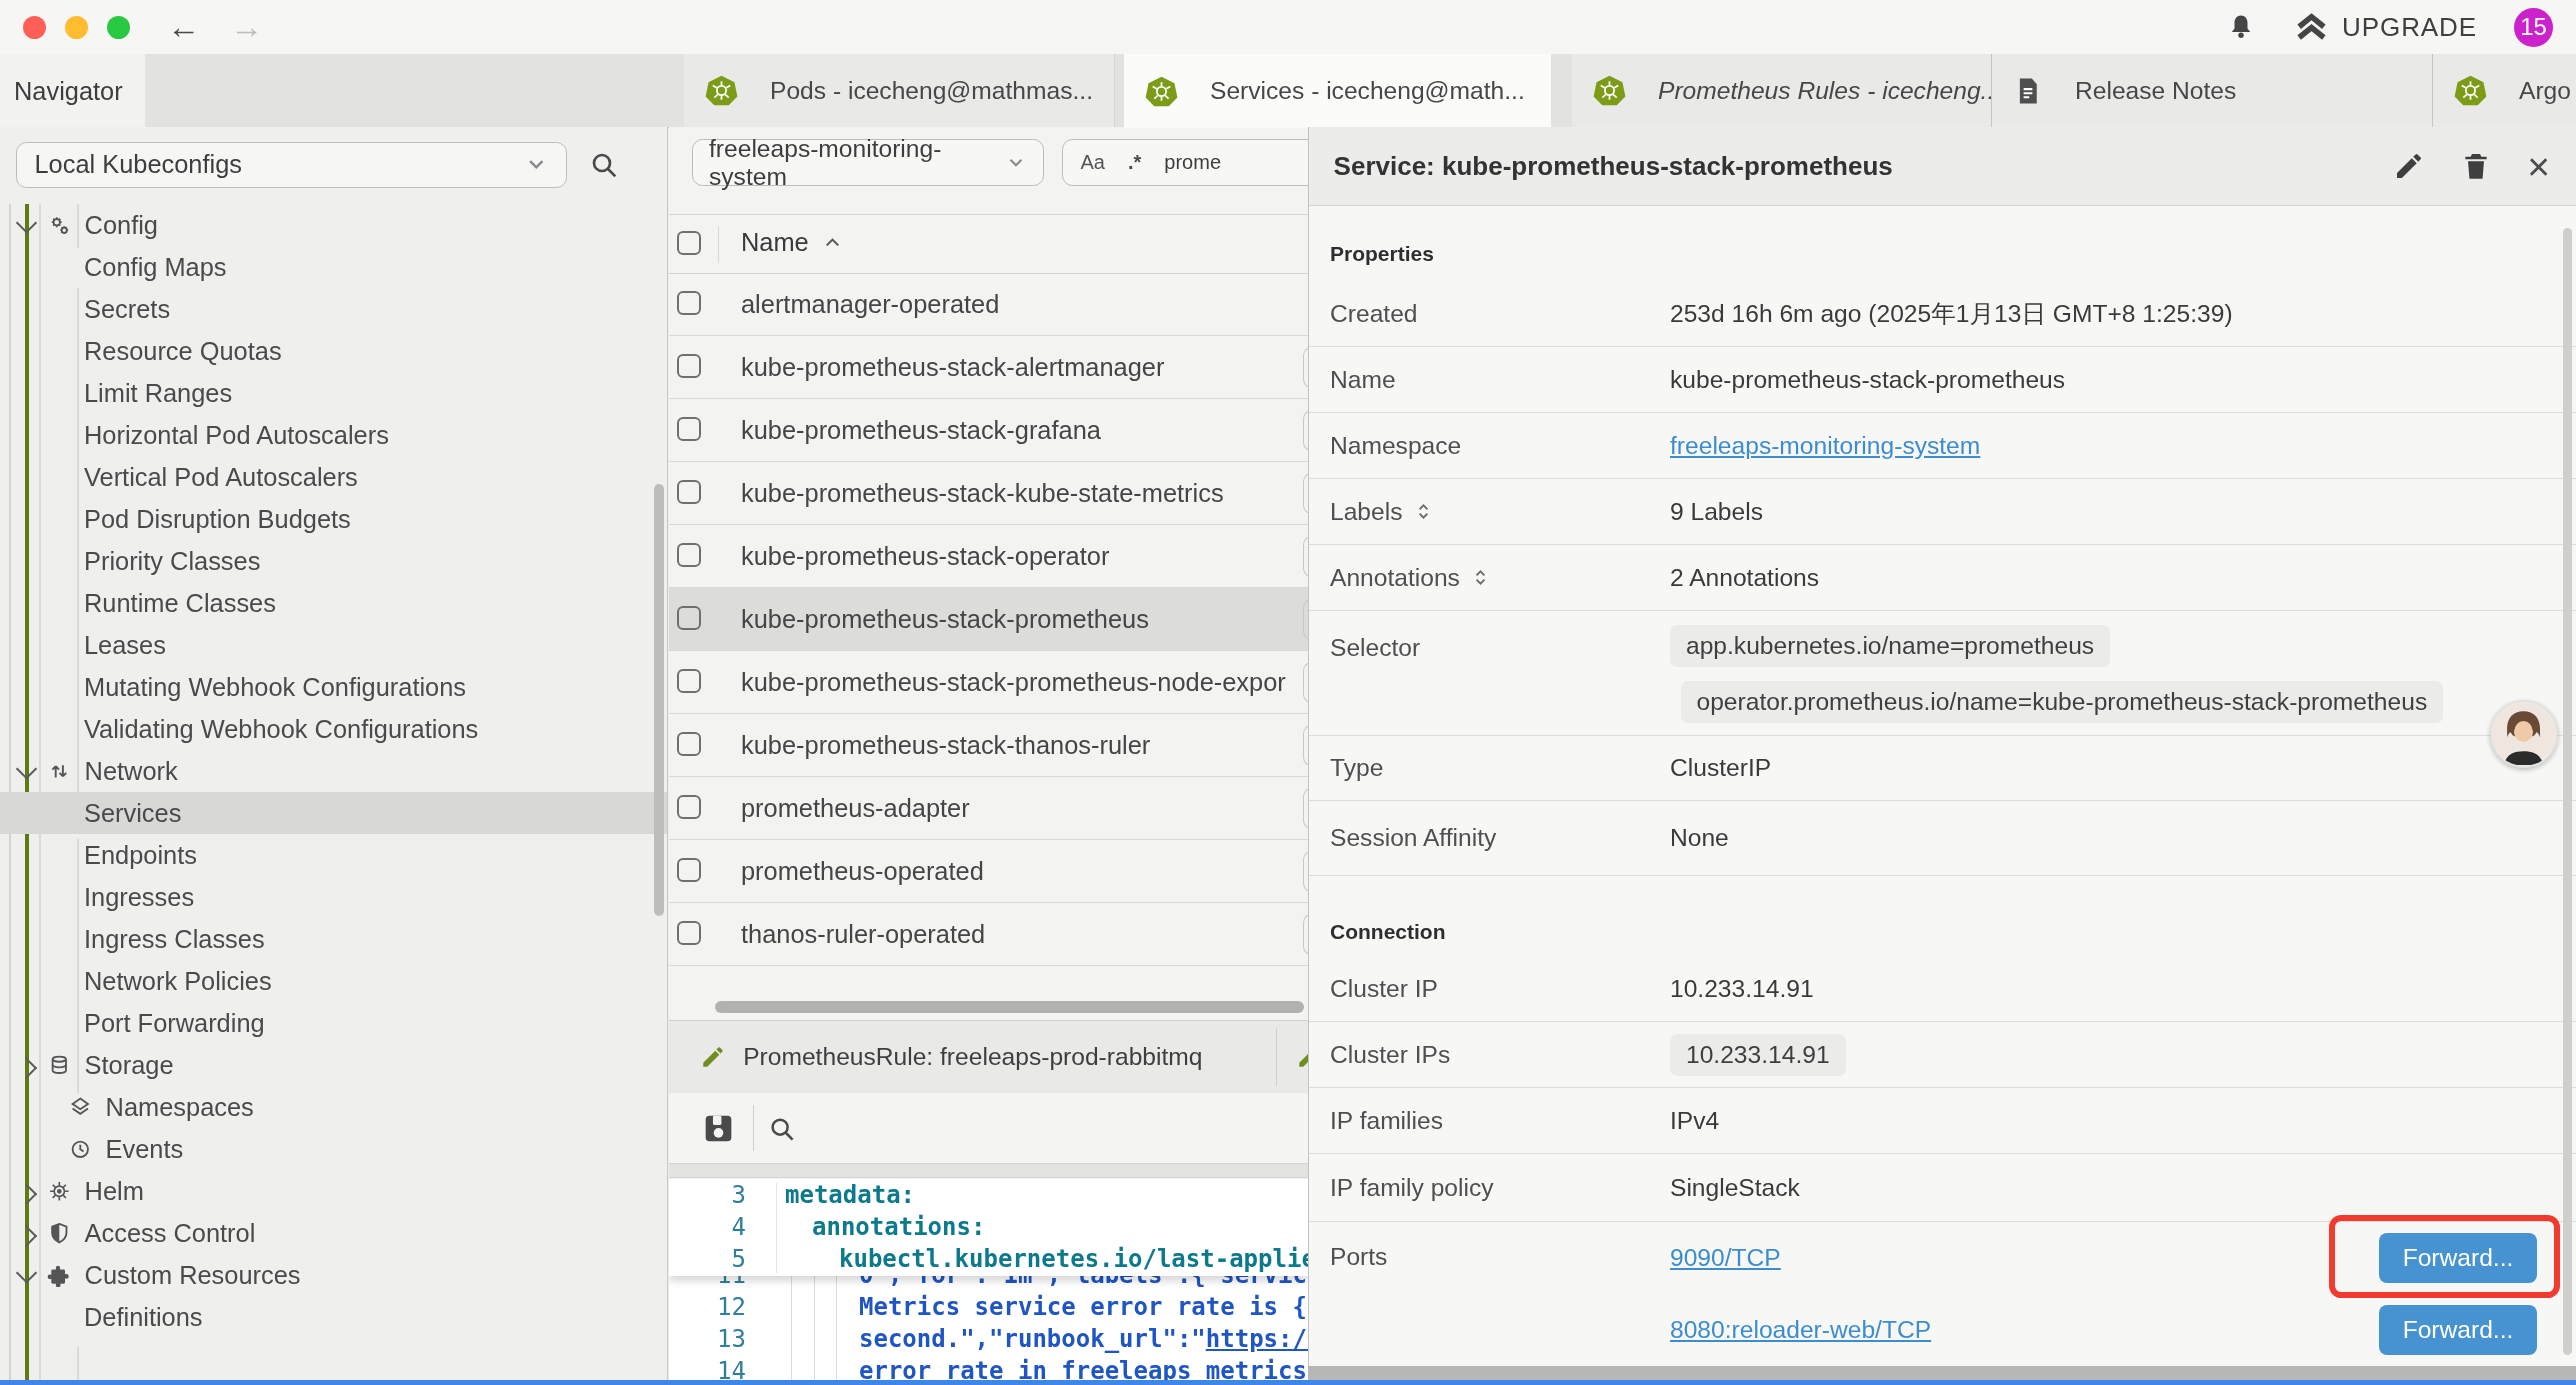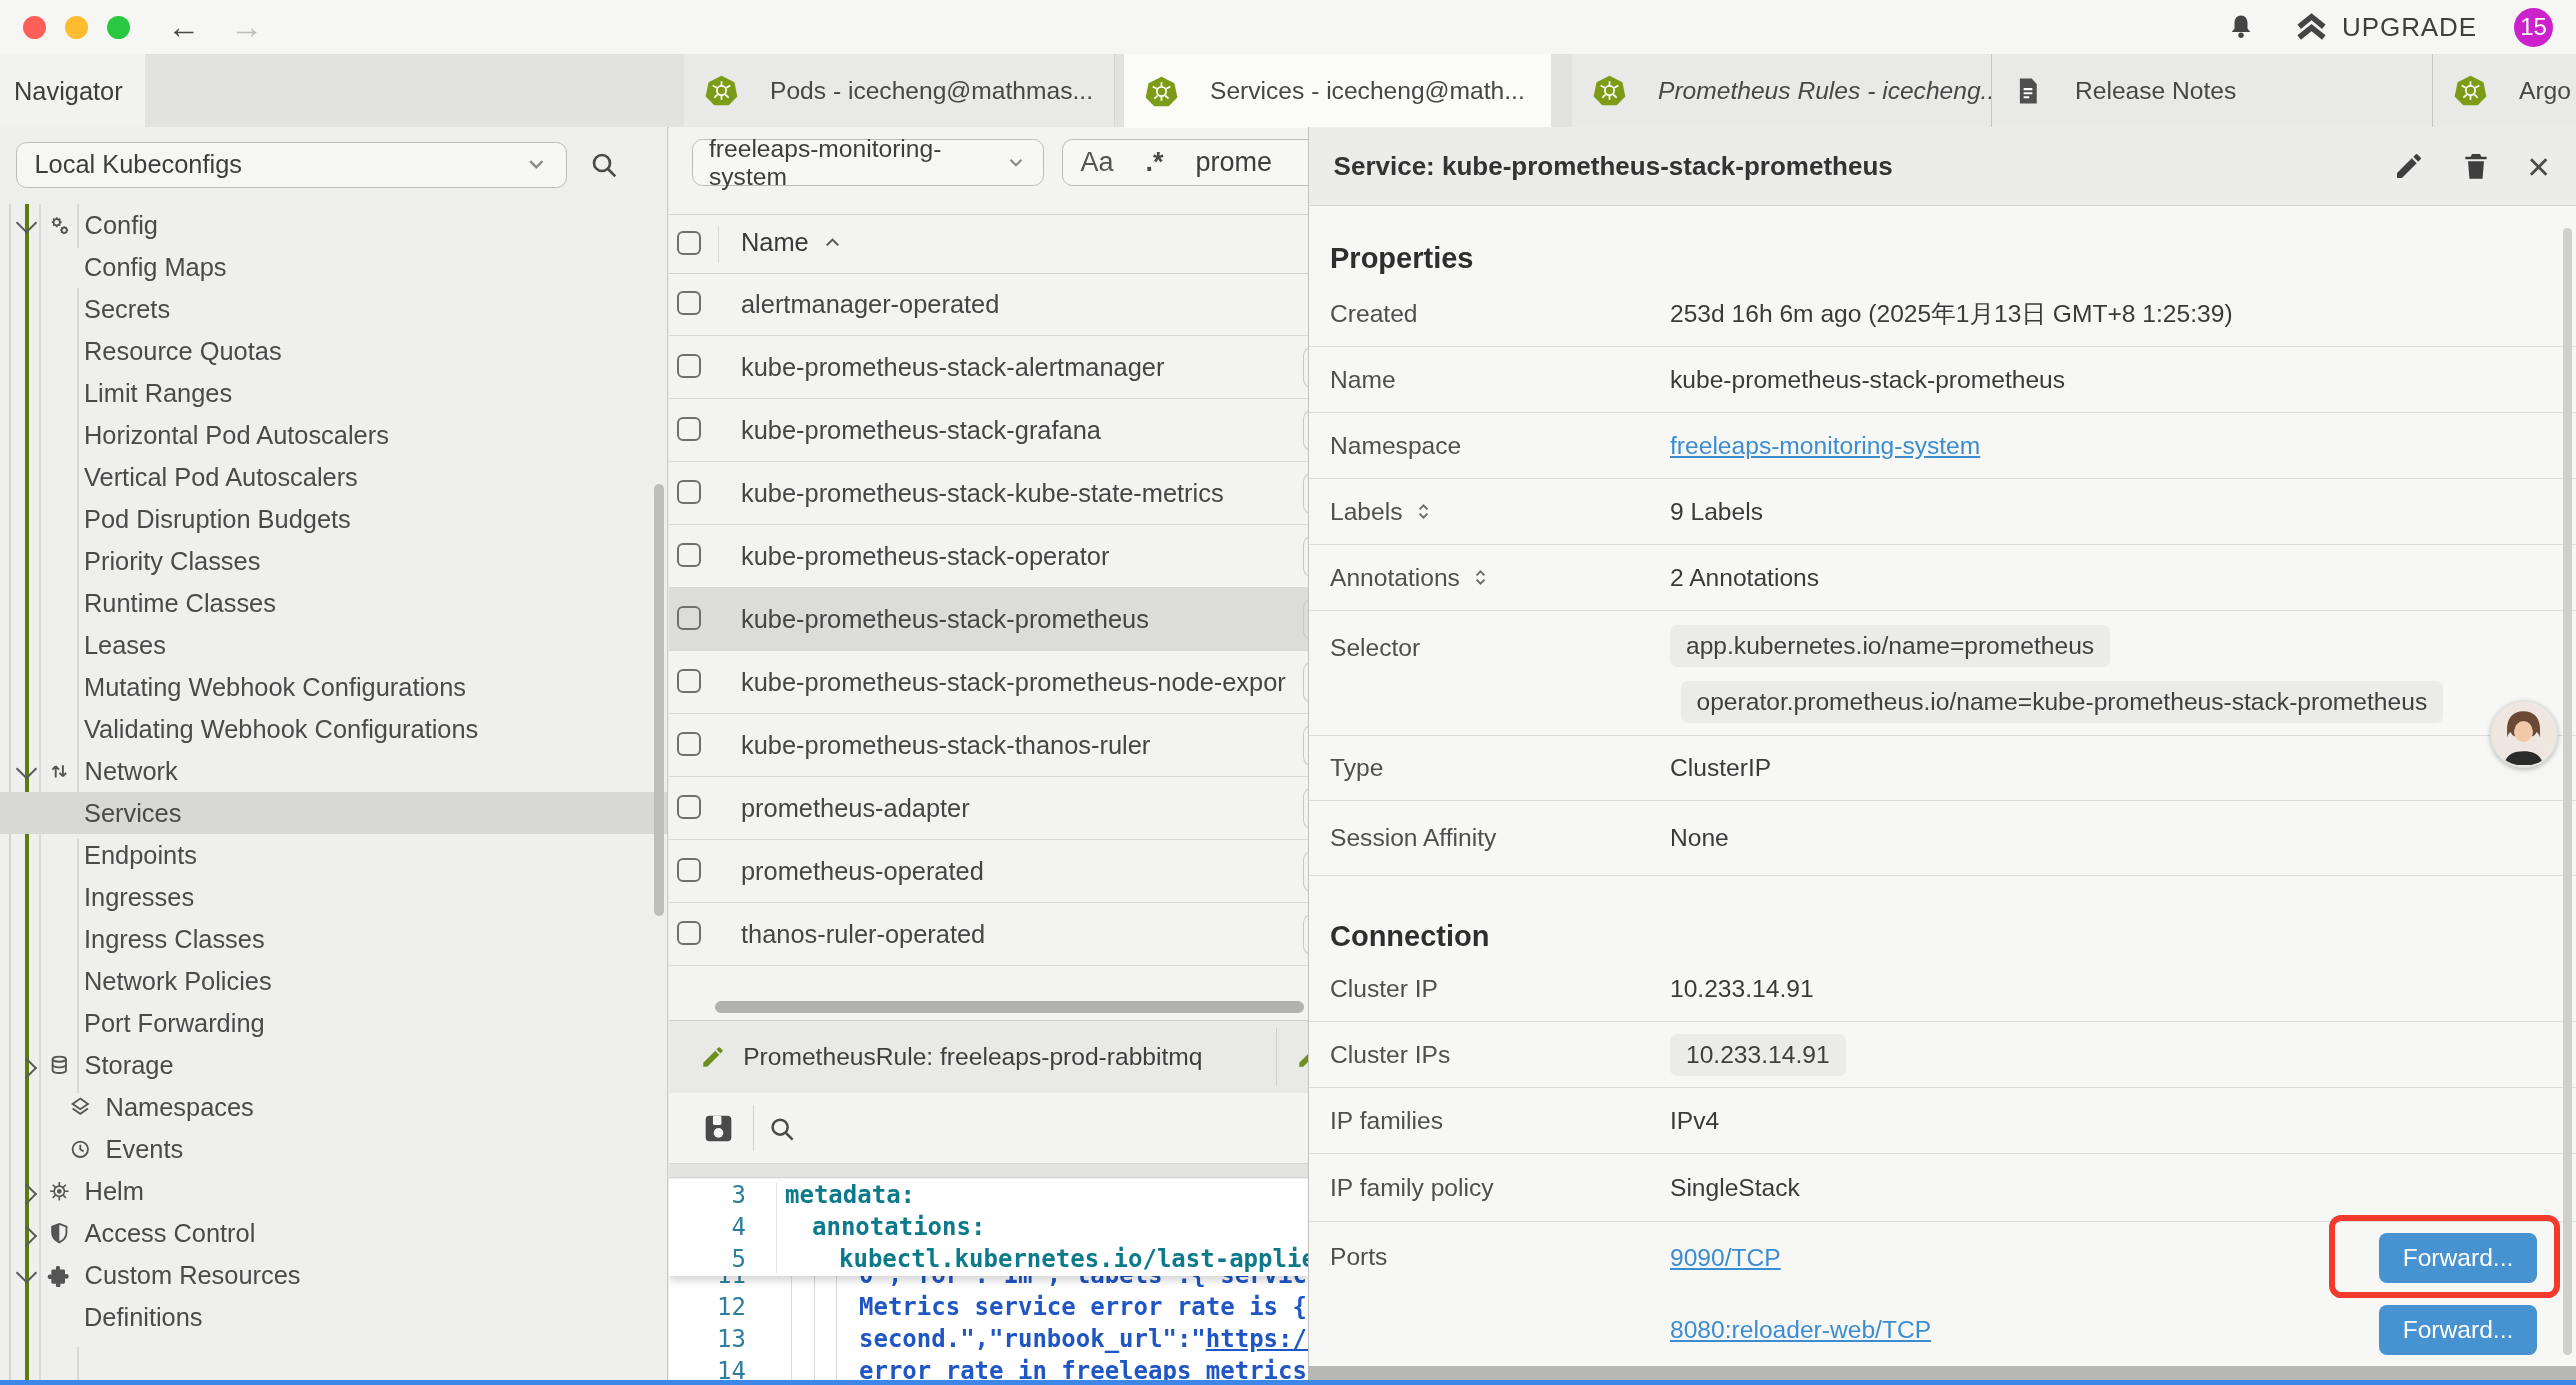--- a/index.html
+++ b/index.html
@@ -45,21 +45,21 @@
   .ti.selected{background:#d8d8d7;}
   .cv{width:13px;height:13px;border-right:2.6px solid #5a5a5a;border-bottom:2.6px solid #5a5a5a;display:inline-block;flex:none;}
   .cv.down{transform:rotate(45deg) translate(-1.8px,-1.8px);}
   .cv.right{transform:rotate(-45deg) translate(-1.8px,1.8px);}
   .ic{display:inline-flex;width:24.6px;justify-content:center;flex:none;}
   .side-vscroll{position:absolute;right:2.6px;top:357px;width:10.5px;height:432px;border-radius:5.3px;background:#bdbdbc;}
   
   .main{position:absolute;top:127px;left:669px;width:639px;bottom:0;background:#f3f3f2;overflow:hidden;}
   .mtoolbar{position:absolute;top:0;left:0;width:100%;height:88px;border-bottom:0.9px solid #d5d5d4;box-sizing:border-box;}
   .nsselect{position:absolute;left:23px;top:12.3px;width:352px;height:47px;border:1.8px solid #bcbcbb;border-radius:10.5px;background:#f7f7f6;display:flex;align-items:center;justify-content:space-between;padding:0 16px;font-size:24.6px;color:#3d3d3d;box-sizing:border-box;}
-  .filterbox{position:absolute;left:393px;top:12.3px;width:263px;height:47px;border:1.8px solid #bcbcbb;border-radius:10.5px;background:#f7f7f6;display:flex;align-items:center;gap:32px;padding:0 17.5px;font-size:27px;color:#555;box-sizing:border-box;}
+  .filterbox{position:absolute;left:393px;top:12.3px;width:263px;height:47px;border:1.8px solid #bcbcbb;border-radius:10.5px;background:#f7f7f6;display:flex;align-items:center;gap:23px;padding:0 17.5px;font-size:20px;color:#555;box-sizing:border-box;}
   .filter-regex{font-weight:bold;color:#4a4a4a;}
   .filter-value{color:#3d3d3d;}
   .theadrow{position:absolute;top:88px;left:0;width:100%;height:59px;border-bottom:0.9px solid #d2d2d1;box-sizing:border-box;}
   .cbox{position:absolute;left:8px;top:16px;width:24px;height:24px;border:2.6px solid #6f6f6f;border-radius:6.1px;box-sizing:border-box;}
   .colvline{position:absolute;left:49px;top:10.5px;bottom:10.5px;width:0.9px;background:#d8d8d7;}
   .thname{position:absolute;left:72px;top:13px;font-size:25.4px;color:#3a3a3a;display:flex;align-items:center;gap:12.3px;}
   .trows{position:absolute;top:146px;left:0;width:100%;}
   .trow{position:relative;height:63px;border-bottom:0.9px solid #d9d9d8;box-sizing:border-box;}
   .trow.selected{background:#dcdcdb;}
   .trow .cbox{top:18.4px;}
@@ -92,21 +92,21 @@
   .iguide{position:absolute;top:0;bottom:0;width:0.9px;background:#dcdcdc;}
   .ig1{left:122px}.ig2{left:145px}.ig3{left:167px}
   .sticky .vg{position:absolute;left:107px;top:3.5px;bottom:3.5px;width:0.9px;background:#e4e4e3;}
   
   .panel{position:absolute;top:127px;left:1308px;right:0;bottom:0;background:#f7f7f6;border-left:0.9px solid #c2c2c1;box-sizing:border-box;z-index:5;}
   .phead{position:absolute;top:0;left:0;right:0;height:79px;background:#ececeb;border-bottom:0.9px solid #d3d3d2;display:flex;align-items:center;box-sizing:border-box;}
   .ptitle{margin-left:24.6px;font-size:26px;font-weight:700;color:#333;}
   .phead-icons{margin-left:auto;display:flex;align-items:center;gap:35px;margin-right:26px;}
   .xclose{font-size:39px;color:#4c4c4c;line-height:1;}
   .pbody{position:absolute;top:80px;left:0;right:0;bottom:24px;overflow:hidden;font-size:24.6px;}
-  .psec{padding:35px 0 8.8px 21px;font-size:29px;font-weight:700;color:#2e2e2e;box-sizing:border-box;}
+  .psec{padding:35px 0 8.8px 21px;font-size:21px;font-weight:700;color:#2e2e2e;box-sizing:border-box;}
   .psec.first{height:74px;}
   .prow{position:relative;display:flex;align-items:center;border-bottom:1.8px solid #deddDC;border-bottom-color:#dedddc;box-sizing:border-box;}
   .plabel{width:361px;padding-left:21px;color:#4f4f4f;display:flex;align-items:center;gap:10.5px;flex:none;box-sizing:border-box;}
   .pvalue{color:#3a3a3a;}
   .h75{height:66px}.h74{height:65px}.h86{height:75px}.h77{height:68px}
   .plink{color:#3c8cd0;text-decoration:underline;}
   .pbadge{background:#ebebea;border-radius:7px;padding:7px 16px;color:#3f3f3f;white-space:nowrap;}
   .selrow{height:125px;align-items:flex-start;padding-top:14px;}
   .selbadges{display:flex;flex-direction:column;gap:14px;align-items:flex-start;}
   .selbadges .pbadge:nth-child(2){margin-left:10.5px;}

